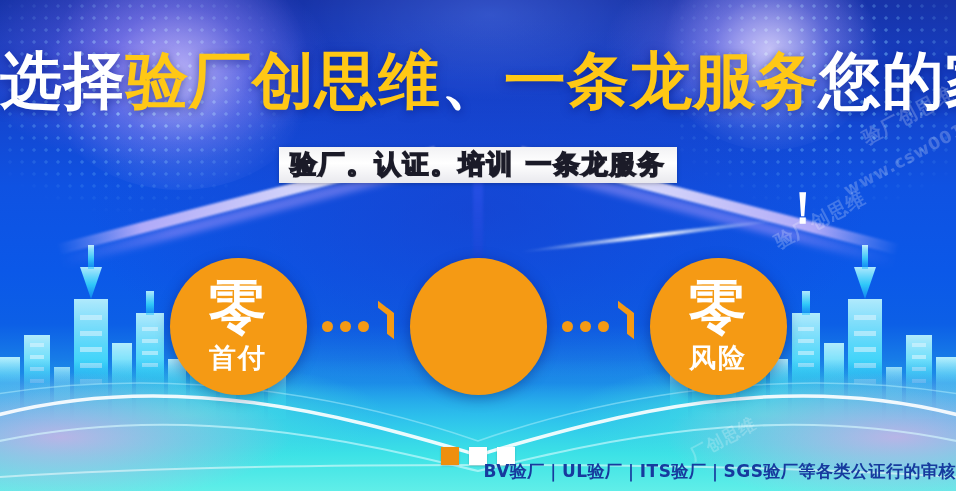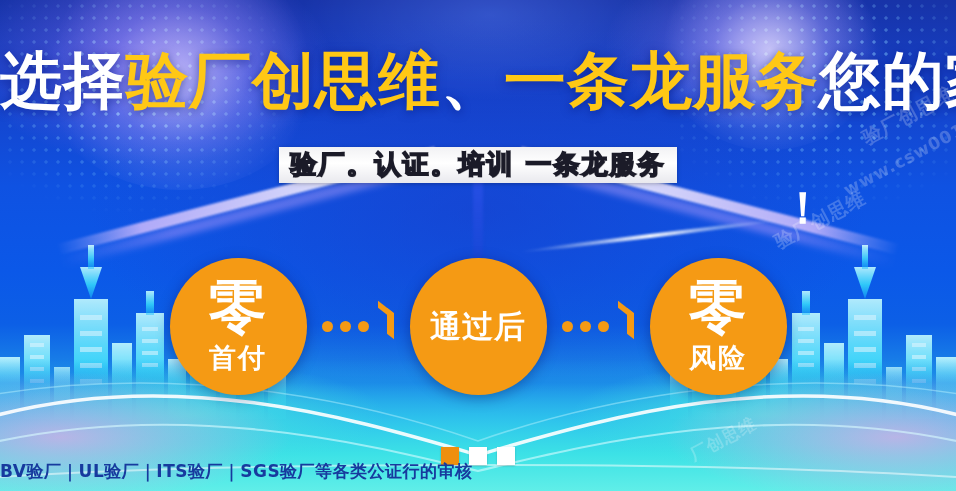--- a/index.html
+++ b/index.html
@@ -157,21 +157,21 @@
   .pager span {
     width:18px; height:18px; display:block;
     background:#ffffff;
     box-shadow:0 1px 2px rgba(0,0,0,.2);
   }
   .pager span.active { background:#ef8f0e; }
 
   
   .caption {
     position:absolute; left:0; right:0; top:463px;
-    text-align:left;
+    text-align:right;
     font-size:17px; font-weight:bold; line-height:1;
     color:#173a9e; white-space:nowrap; letter-spacing:.5px;
     font-family:"DejaVu Sans","Liberation Sans",sans-serif;
   }
 
   
   .wm {
     position:absolute; color:rgba(255,255,255,.22);
     font-size:19px; font-weight:bold; white-space:nowrap;
     transform:rotate(-28deg); transform-origin:0 0;
@@ -319,21 +319,20 @@
     </div>
 
     <div class="arrow">
       <span class="d"></span>
       <span class="d"></span>
       <span class="d"></span>
       <span class="chevtip"></span>
     </div>
 
     <div class="circle">
-      <div class="two">通过后</div>
     </div>
 
     <div class="arrow">
       <span class="d"></span>
       <span class="d"></span>
       <span class="d"></span>
       <span class="chevtip"></span>
     </div>
 
     <div class="circle">

